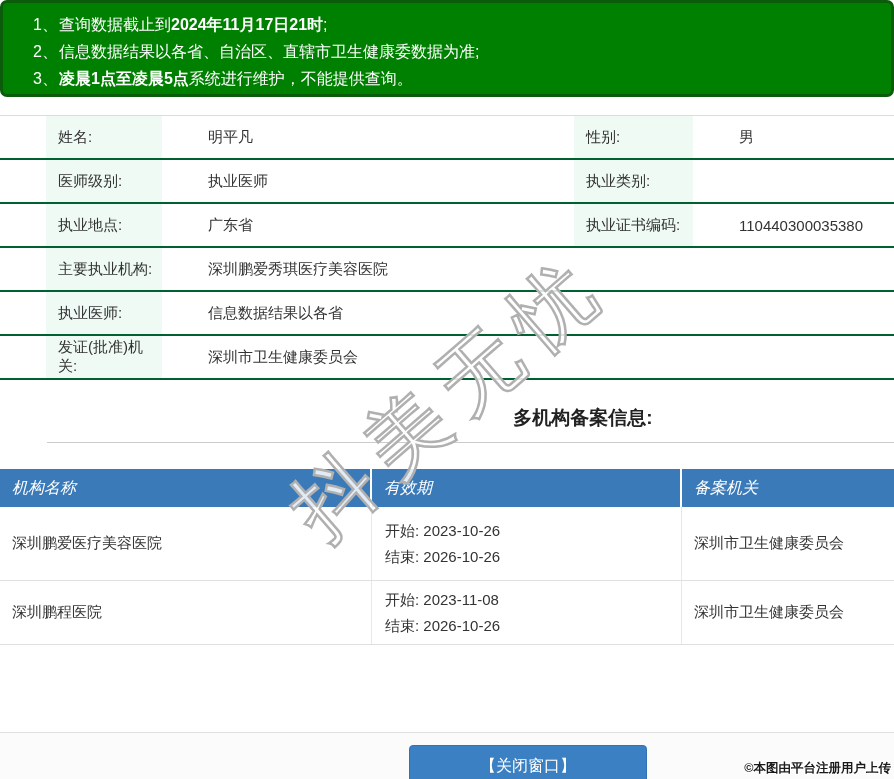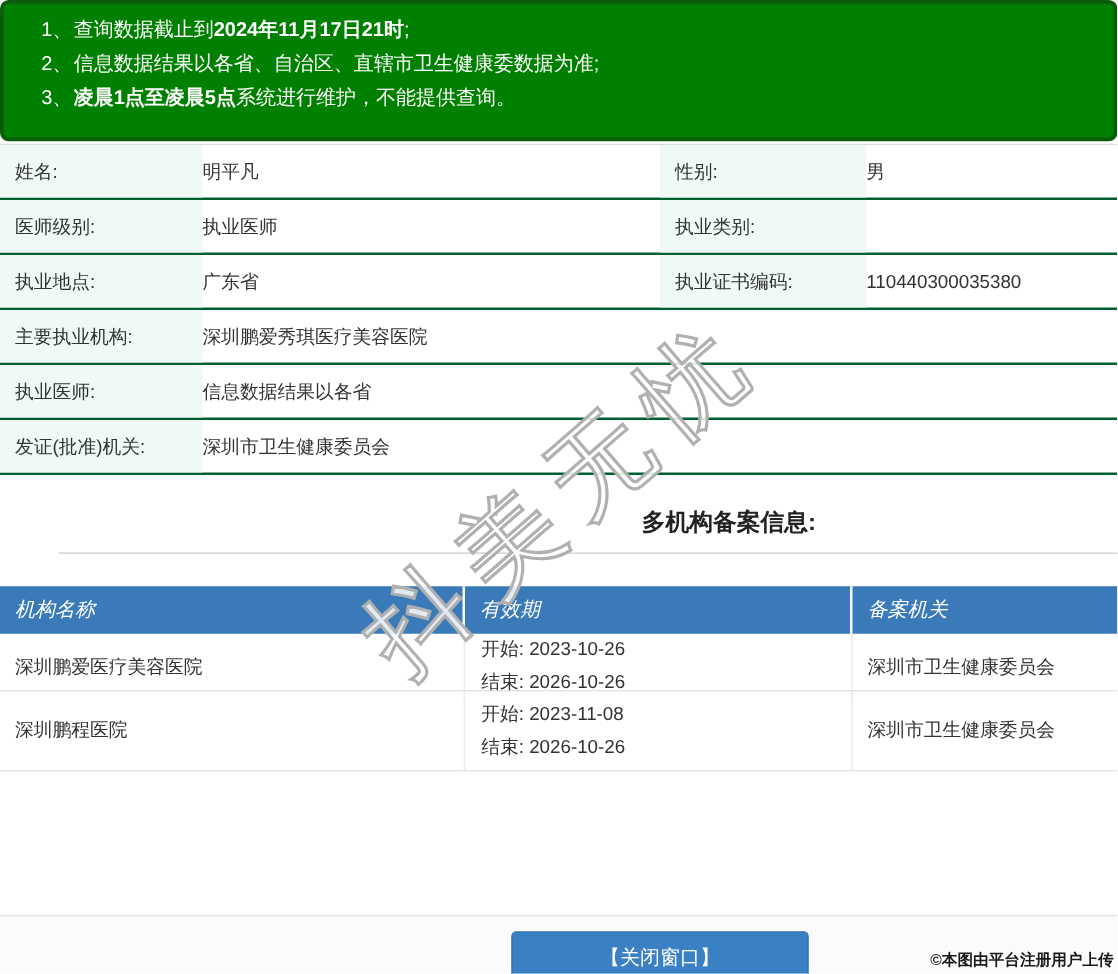--- a/index.html
+++ b/index.html
@@ -5,37 +5,37 @@
   * { margin:0; padding:0; box-sizing:border-box; }
   html,body { background:#fff; }
   body { font-family:"Liberation Sans","DejaVu Sans",sans-serif; }
   .page {
     position:relative; width:894px; height:779px; overflow:hidden;
     background:#fff; margin:0 auto;
   }
 
   
   .notice-box {
-    position:absolute; top:0; left:0; width:894px; height:113px;
+    position:absolute; top:0; left:0; width:894px; height:97px;
     background:#008000; border:3px solid #0a5c0a; border-radius:7px;
     padding:8px 10px 0 30px; color:#fff;
   }
   .notice-line { font-size:16px; line-height:27px; white-space:nowrap; }
   .notice-num { display:inline-block; min-width:26px; }
   .notice-bold { font-weight:700; }
 
   
   .info-table {
     position:absolute; top:115px; left:0; width:894px;
     border-top:1px solid #dcdcdc; font-size:15px; color:#333;
   }
   .info-row { display:grid; height:44px; border-bottom:2px solid #00602f; align-items:stretch; }
   .info-row.cols4 { grid-template-columns:162px 366px 165px 1fr; }
   .info-row.cols2 { grid-template-columns:162px 1fr; }
-  .cell { display:flex; align-items:center; }
+  .cell { display:flex; align-items:center;margin-left:46px; }
   .cell.label { background:#eefaf3; padding-left:12px; }
   .cell.value { }
 
   
   .section-heading {
     position:absolute; top:393px; left:0; width:894px; height:50px;
     display:flex; align-items:center; justify-content:center;
     padding-left:178px; border-bottom:1px solid #cccccc;margin-left:47px;
   }
   .section-heading span { font-size:19px; font-weight:700; color:#222; }
@@ -44,21 +44,21 @@
   .org-table { position:absolute; top:469px; left:0; width:894px; font-size:15px; color:#333; }
   .org-header {
     display:grid; grid-template-columns:372px 310px 1fr; height:38px;
     background:#3a7ab8; color:#fff; font-size:16px;
   }
   .org-header .hcell { display:flex; align-items:center; padding-left:12px; border-right:2px solid #fff;font-style:italic; }
   .org-header .hcell:last-child { border-right:none; }
   .org-row { display:grid; grid-template-columns:372px 310px 1fr; border-bottom:1px solid #e0e0e0; }
   .org-row .ocell { display:flex; align-items:center; padding-left:12px; border-right:1px solid #e8e8e8; }
   .org-row .ocell:last-child { border-right:none; }
-  .org-row.r1 { height:46px; }
+  .org-row.r1 { height:74px; }
   .org-row.r2 { height:64px; }
   .ocell.validity { flex-direction:column; align-items:flex-start; justify-content:center; padding-left:13px; }
   .date-line { line-height:26px; white-space:nowrap; }
 
   
   .footer-area {
     position:absolute; top:732px; left:0; width:894px; height:47px;
     background:#fbfbfb; border-top:1px solid #e0e0e0;
   }
   .close-btn {

